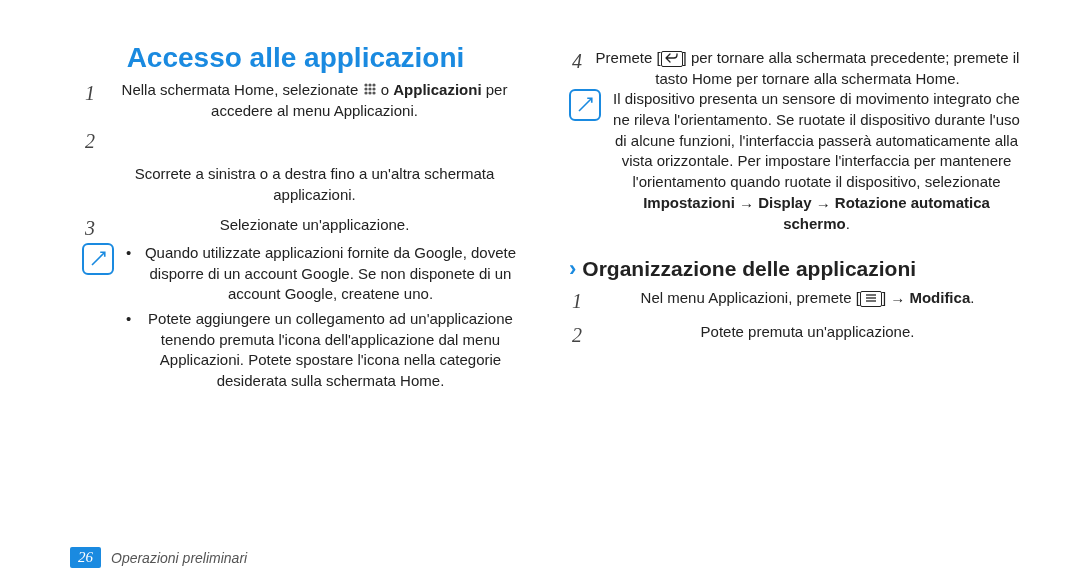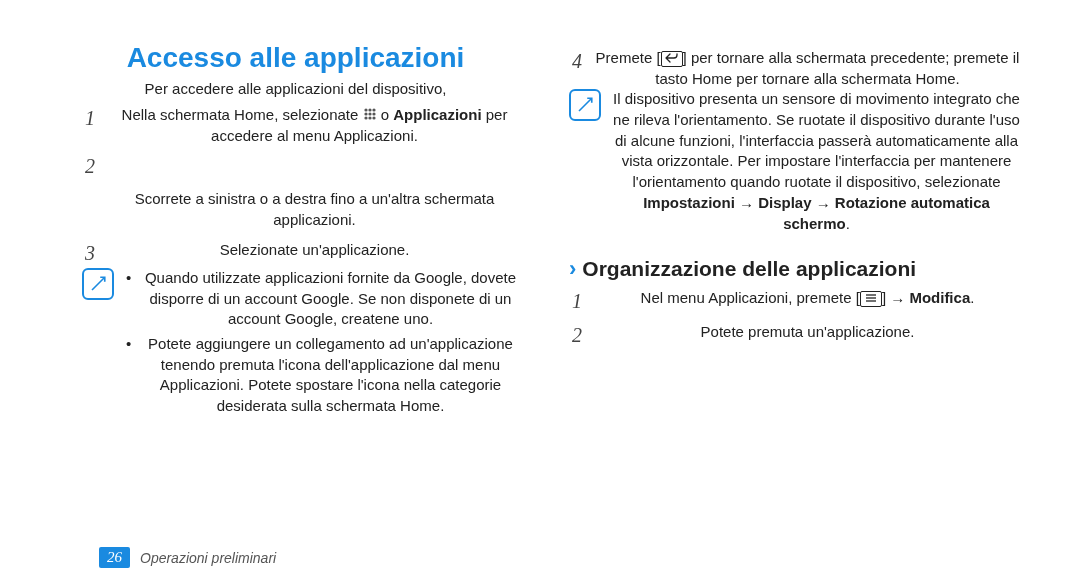--- a/index.html
+++ b/index.html
@@ -125,21 +125,20 @@
     vertical-align: middle;
   }
   b { font-weight: 700; }
   .footer {
     position: absolute;
     bottom: 18px;
     left: 70px;
     display: flex;
     align-items: center;
     gap: 10px;
-    margin-left: 29px;
   }
   .page-num {
     background: #1a8ae0;
     color: #fff;
     font-style: italic;
     font-family: Georgia, serif;
     font-size: 15px;
     padding: 2px 8px;
     border-radius: 2px;
   }
@@ -149,21 +148,20 @@
     font-size: 14px;
   }
 </style>
 </head>
 <body>
 
 <div class="page">
 
   <div class="col">
     <h1 class="title">Accesso alle applicazioni</h1>
-    <p class="intro">Per accedere alle applicazioni del dispositivo,</p>
 
     <div class="step">
       <div class="step-num">1</div>
       <div class="step-body">Nella schermata Home, selezionate <span class="inline-icon"><svg width="14" height="14" viewBox="0 0 14 14">
               <circle cx="3" cy="3" r="1.6" fill="#555"></circle>
               <circle cx="7" cy="3" r="1.6" fill="#555"></circle>
               <circle cx="11" cy="3" r="1.6" fill="#555"></circle>
               <circle cx="3" cy="7" r="1.6" fill="#555"></circle>
               <circle cx="7" cy="7" r="1.6" fill="#555"></circle>
               <circle cx="11" cy="7" r="1.6" fill="#555"></circle>

